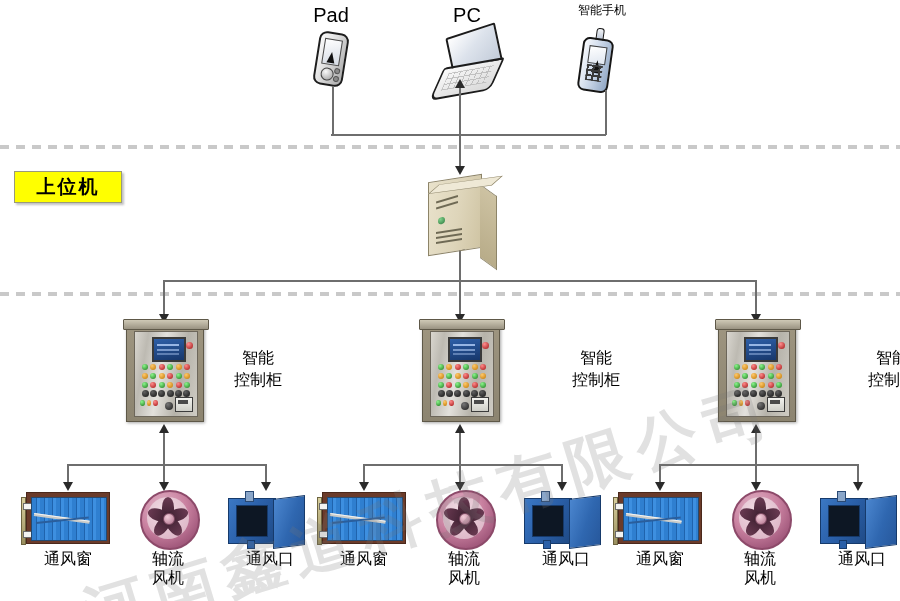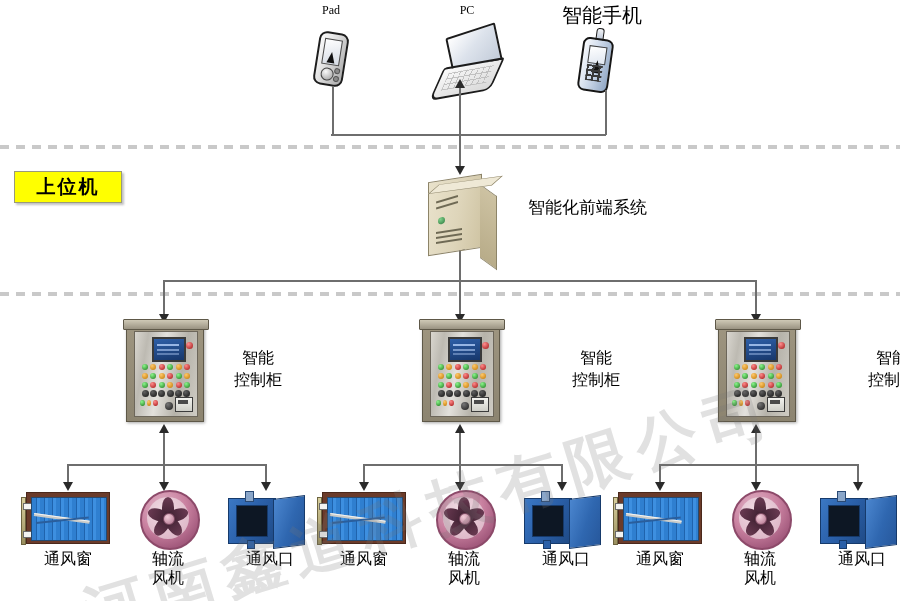--- a/index.html
+++ b/index.html
@@ -46,22 +46,22 @@
 
   
   .lbl {
     position: absolute;
     font-family: "DejaVu Sans", "Liberation Sans", sans-serif;
     color: #000;
     white-space: pre-line;
     text-align: center;
     line-height: 1.25;
   }
-  .lbl-top   { font-size: 12px; font-family: Liberation Serif, serif; }
-  .lbl-cjk   { font-size: 20px; }
+  .lbl-top   { font-size: 20px; font-family: Liberation Sans, sans-serif; }
+  .lbl-cjk   { font-size: 12px; }
   .lbl-server{ font-size: 17px; }
   .lbl-cab   { font-size: 16px; line-height: 1.35; }
   .lbl-dev   { font-size: 16px; line-height: 1.2; }
 
   
   .vline { position: absolute; width: 1.6px; background: #6e6e6e; }
   .hline { position: absolute; height: 1.6px; background: #6e6e6e; }
   .arrow-dn, .arrow-up {
     position: absolute;
     width: 0; height: 0;
@@ -454,21 +454,20 @@
       <div class="srv-slot" style="left:7px;  top:24px; width:22px; transform:rotate(-8deg);"></div>
       <div class="srv-led" style="left:9px;  top:36px;"></div>
       <div class="srv-slot" style="left:7px;  top:50px; width:26px;"></div>
       <div class="srv-slot" style="left:7px;  top:55px; width:26px;"></div>
       <div class="srv-slot" style="left:7px;  top:60px; width:26px;"></div>
     </div>
     <div class="server-side"></div>
     <div class="server-top"></div>
   </div>
 
-  <div class="lbl lbl-server" style="left:528px; top:197px; width:160px; text-align:left;">智能化前端系统</div>
 
   <div class="hline" style="left:163px; top:280px; width:593px;"></div>
   <div class="vline" style="left:163px; top:280px; height:36px;"></div>
   <div class="vline" style="left:755px; top:280px; height:36px;"></div>
   <div class="vline" style="left:459px; top:280px; height:36px;"></div>
   <div class="arrow-dn" style="left:159px; top:314px;"></div>
   <div class="arrow-dn" style="left:455px; top:314px;"></div>
   <div class="arrow-dn" style="left:751px; top:314px;"></div>
 
   <div class="cab" style="left:126px; top:324px;">

